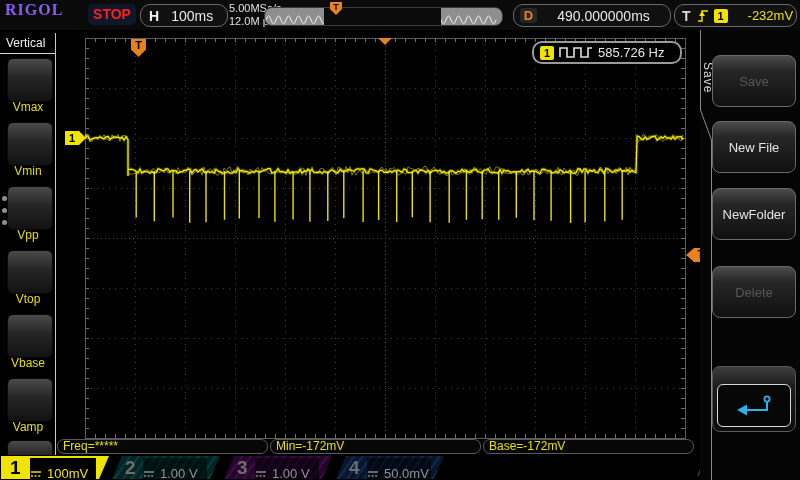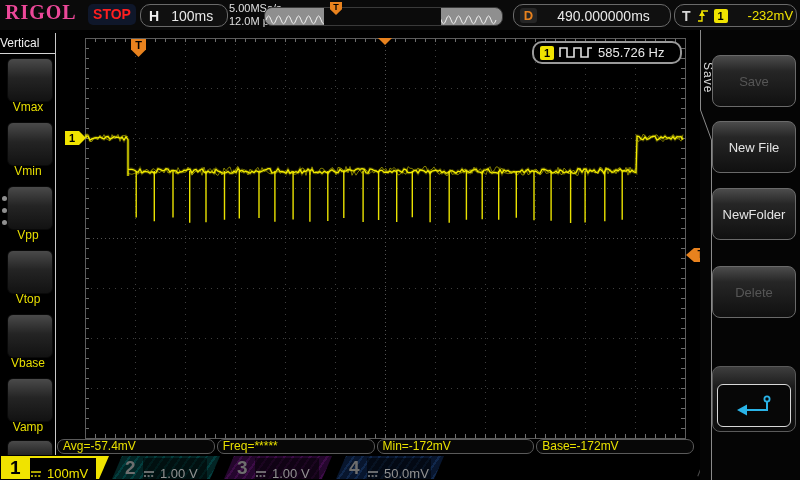--- a/index.html
+++ b/index.html
@@ -2,21 +2,21 @@
 <html><head>
 <meta charset="utf-8">
 <style>
   html,body{margin:0;padding:0;background:#000;}
   #app{position:relative;width:800px;height:480px;background:#000;overflow:hidden;
        font-family:"Liberation Sans",sans-serif;-webkit-font-smoothing:antialiased;}
 
   
   #top-bar{position:absolute;left:0;top:0;width:800px;height:30px;background:#0a0a0a;}
   #logo{position:absolute;left:5px;top:1px;font-family:"Liberation Serif",serif;
-        font-weight:bold;font-size:20px;color:#ec4899;letter-spacing:1px;}
+        font-weight:bold;font-size:16px;color:#8b5cf6;letter-spacing:1px;}
   #stop-btn{position:absolute;left:88px;top:4px;width:48px;height:21px;background:#0f172a;
         border-radius:5px;color:#ff1f1f;font-weight:bold;font-size:14px;text-align:center;line-height:21px;}
   .tb-box{position:absolute;top:4px;height:21px;background:#101010;border:1px solid #6a6a6a;
         border-radius:10px;display:flex;align-items:center;color:#e8e8e8;}
   #h-box{left:140px;width:86px;}
   #h-box .hlab{font-weight:bold;font-size:14px;margin-left:8px;color:#f0f0f0;}
   #h-box .hval{font-size:14px;margin-left:12px;}
   #srate{position:absolute;left:229px;top:2px;font-size:11px;line-height:13px;color:#e0e0e0;}
   #mem-bar{position:absolute;left:264px;top:7px;width:237px;height:17px;background:#8f8f8f;
         border:1px solid #3a3a3a;border-radius:8px;overflow:hidden;}
@@ -32,21 +32,21 @@
   #t-box .tlab{font-weight:bold;font-size:14px;margin-left:7px;color:#d8d8d8;}
   #t-box .chip1{margin-left:5px;width:14px;height:14px;background:#f0e300;border-radius:2px;
         color:#000;font-weight:bold;font-size:11px;text-align:center;line-height:14px;}
   #t-box .tval{margin-left:20px;font-size:13px;color:#f0e300;}
   #t-box svg{margin-left:6px;}
 
   
   #left-menu{position:absolute;left:0;top:30px;width:56px;height:425px;}
   #left-divider{position:absolute;left:55px;top:33px;width:1px;height:422px;background:#c9c9c9;}
   #vert-title{position:absolute;left:0;top:3px;width:55px;height:21px;color:#f0f0f0;font-size:12px;
-        line-height:21px;border-bottom:1px solid #d5d5d5;box-sizing:border-box;}
+        padding-left:6px;line-height:21px;border-bottom:1px solid #d5d5d5;box-sizing:border-box;}
   .vitem-btn{position:absolute;left:7px;width:44px;height:42px;border-radius:6px;
         background:linear-gradient(180deg,#4a4a4a,#242424 45%,#121212);border:1px solid #090909;
         display:flex;align-items:center;justify-content:center;}
   .vitem-lab{position:absolute;left:0px;width:56px;height:14px;text-align:center;
         color:#e8df00;font-size:12px;}
   .page-dot{position:absolute;left:2px;width:5px;height:5px;border-radius:50%;background:#8f8f8f;}
   #next-sliver{position:absolute;left:7px;top:410px;width:44px;height:15px;border-radius:6px 6px 0 0;
         background:linear-gradient(180deg,#4a4a4a,#222);border:1px solid #090909;border-bottom:none;}
 
   
@@ -427,21 +427,20 @@
       <div class="mbody">T</div>
     </div>
     <div id="freq-badge">
       <span class="chip1">1</span>
       <svg width="34" height="13" viewBox="0 0 34 13">
         <path d="M1,11 V2 H8 V11 H15 V2 H22 V11 H29 V2 H33" fill="none" stroke="#e0e0e0" stroke-width="1.6"></path>
       </svg>
       <span class="fval">585.726 Hz</span>
     </div>
     <div id="meas-bar">
-      <div class="meas-slot">Avg=-57.4mV</div>
       <div class="meas-slot">Freq=*****</div>
       <div class="meas-slot">Min=-172mV</div>
       <div class="meas-slot">Base=-172mV</div>
     </div>
   </div>
 
   <div id="bottom-bar">
     <div id="ch1" class="chblock">
       <div class="chnum">1</div>
       <div class="chscale">

